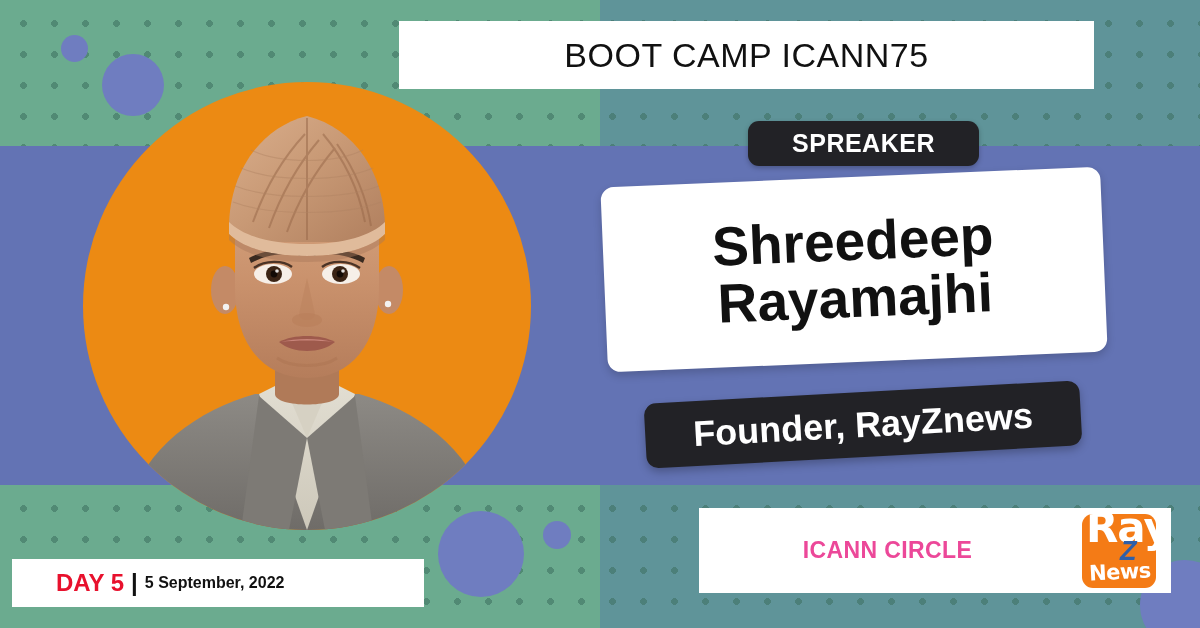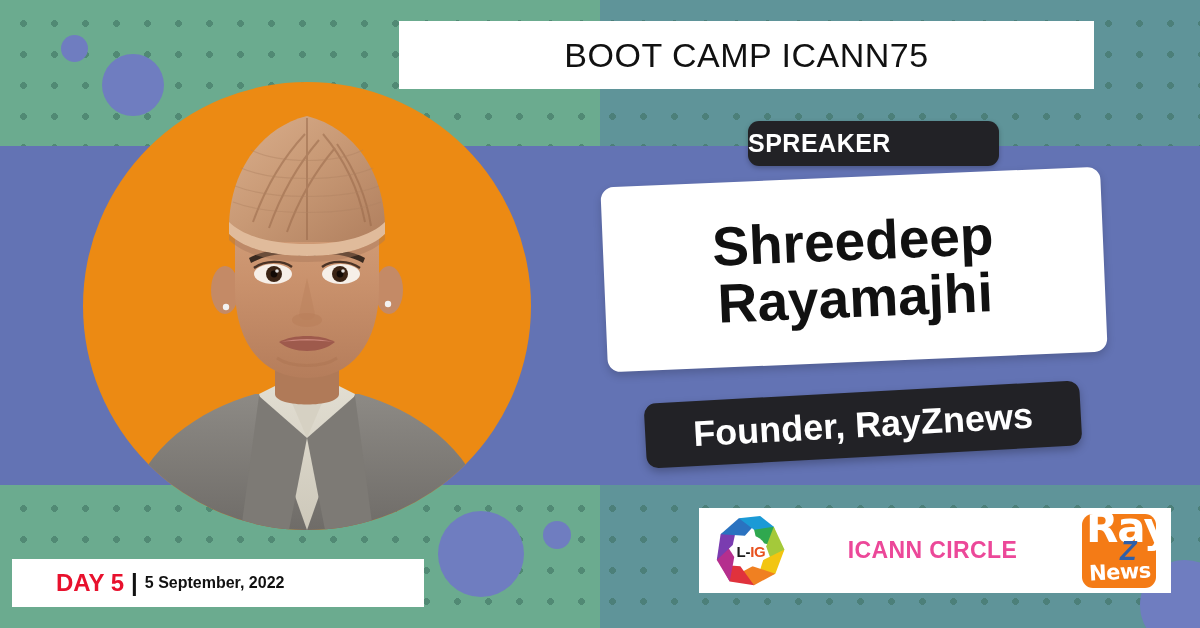--- a/index.html
+++ b/index.html
@@ -72,23 +72,23 @@
     display:flex; align-items:center; justify-content:center;
   }
   .title-bar .txt {
     font-size:34px; font-weight:normal; letter-spacing:.5px;
     color:#111; white-space:nowrap;
   }
 
   
   .speaker-pill {
     position:absolute; left:748px; top:121px;
-    width:251px; height:45px;
+    width:231px; height:45px;
     background:#222226; border-radius:11px;
-    display:flex; align-items:center; 
+    display:flex; align-items:center; justify-content:center;
     box-shadow:0 2px 5px rgba(0,0,0,.25);
   }
   .speaker-pill .txt {
     color:#fff; font-size:25px; font-weight:bold; letter-spacing:.5px;
   }
 
   
   .name-card {
     position:absolute; left:604px; top:177px;
     width:500px; height:185px;
@@ -311,39 +311,20 @@
   </div>
 
   <div class="date-bar">
     <span class="day">DAY 5</span>
     <span class="sep">|</span>
     <span class="date">5 September, 2022</span>
   </div>
 
   <div class="logo-bar">
 
-    <div class="lig-logo">
-      <svg viewBox="0 0 100 100">
-        <g transform="translate(50,50)">
-          <path d="M0,-44 L30,-32 L36,-6 L8,-12 Z" fill="#2fa84f"></path>
-          <path d="M30,-32 L44,-2 L30,22 L20,-6 Z" fill="#a4c93a"></path>
-          <path d="M44,-2 L32,30 L8,38 L16,12 Z" fill="#f2c511"></path>
-          <path d="M32,30 L4,45 L-20,32 L2,20 Z" fill="#f08021"></path>
-          <path d="M4,45 L-28,40 L-40,18 L-14,20 Z" fill="#e0323c"></path>
-          <path d="M-28,40 L-45,12 L-36,-14 L-22,8 Z" fill="#b52f8e"></path>
-          <path d="M-45,12 L-40,-22 L-18,-36 L-24,-8 Z" fill="#7a3cb0"></path>
-          <path d="M-40,-22 L-16,-43 L10,-40 L-8,-20 Z" fill="#2a72c0"></path>
-          <path d="M-16,-43 L12,-46 L30,-32 L4,-28 Z" fill="#1b9ad6"></path>
-          <circle cx="0" cy="0" r="20" fill="#ffffff"></circle>
-        </g>
-      </svg>
-      <span class="lig-center">
-        <span class="l">L-</span><span class="ig">IG</span>
-      </span>
-    </div>
 
     <span class="circle-txt">ICANN CIRCLE</span>
 
     <div class="rayz-logo">
       <span class="rayz-ray">Ray</span>
       <span class="rayz-z">Z</span>
       <span class="rayz-news">News</span>
     </div>
 
   </div>

